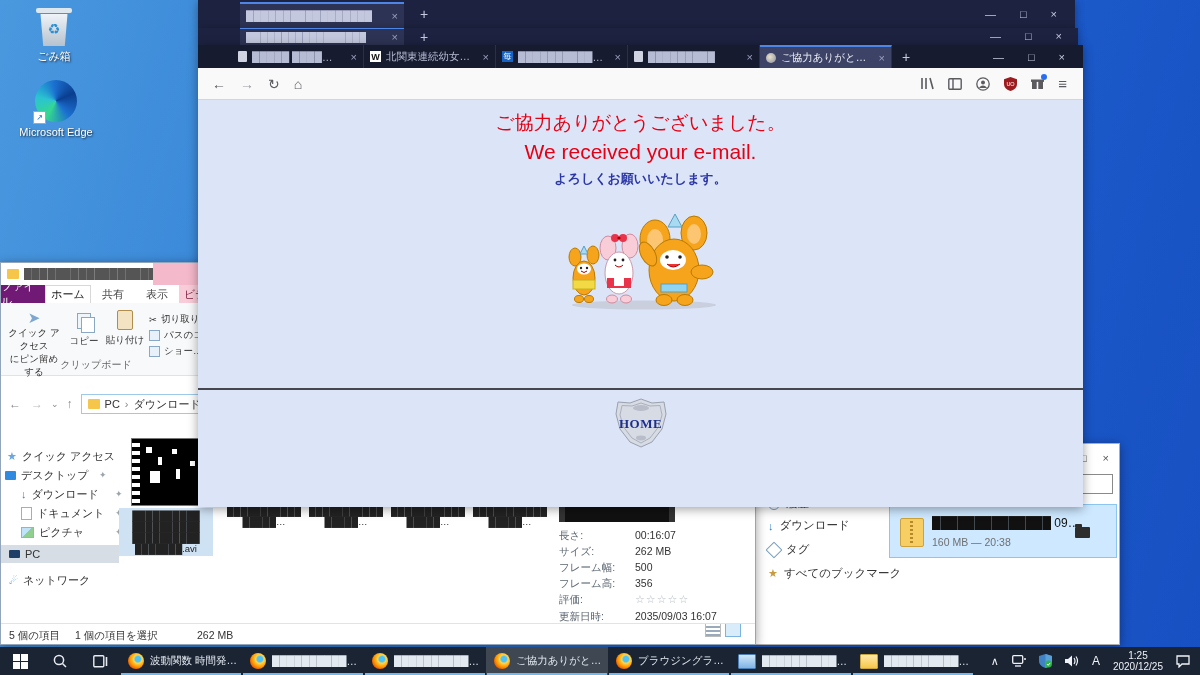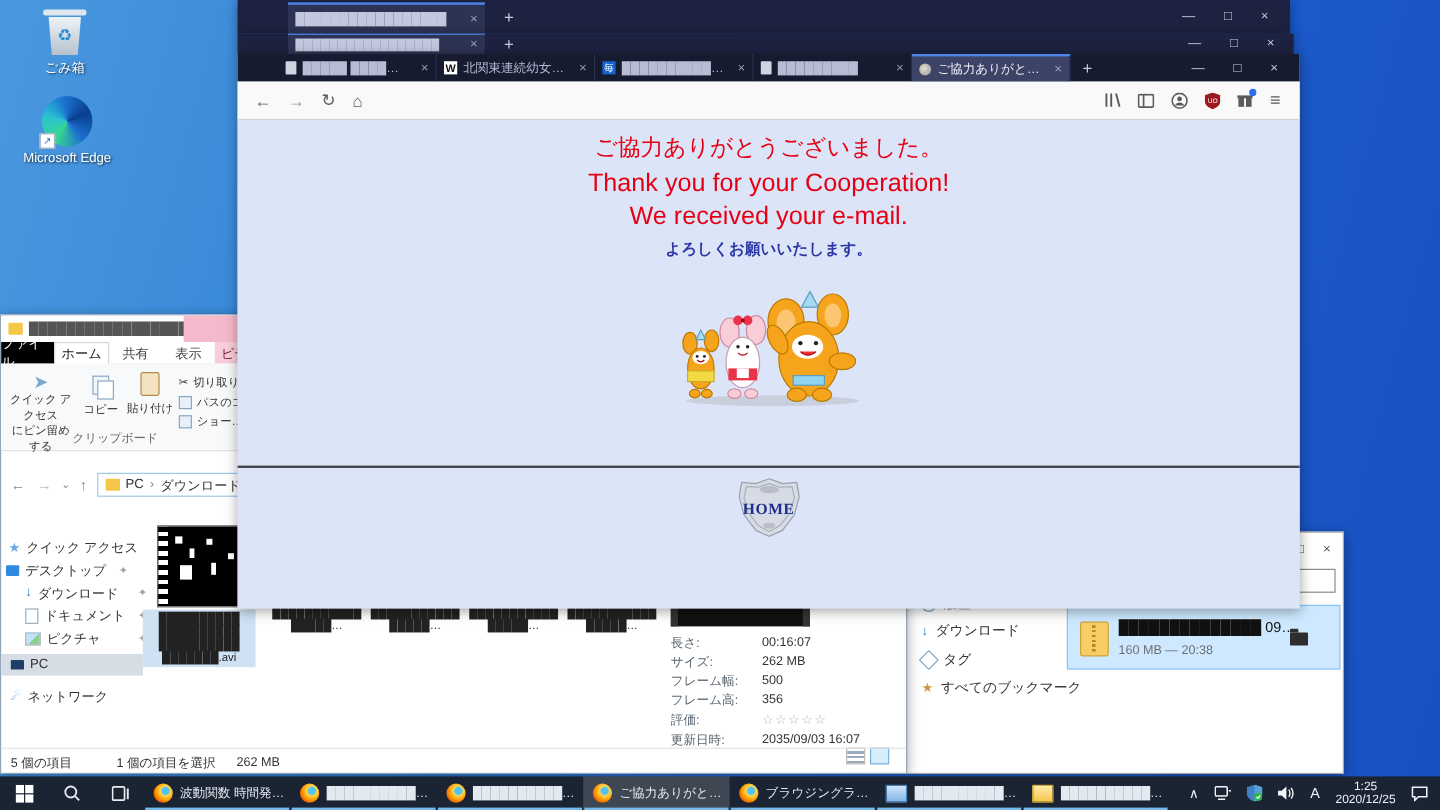--- a/index.html
+++ b/index.html
@@ -53,21 +53,21 @@
   .blue-note{color:#2b36a6;font-weight:bold;font-size:13px}
   .pagehr{position:absolute;left:0;right:0;top:288px;border-top:2px solid #46464e}
   
   #explorer{left:0;top:262px;width:756px;height:383px;background:#fff;border:1px solid #93a5bb;box-sizing:border-box}
   .ex-titlebar{position:absolute;left:0;top:0;width:100%;height:22px;background:#fff;display:flex;align-items:center;
     font-size:11px;color:#333;gap:5px;padding-left:6px;box-sizing:border-box}
   .ex-pink{position:absolute;left:152px;top:0;width:46px;height:22px;background:#f4b9cb}
   .ex-menubar{position:absolute;left:0;top:22px;width:100%;height:18px;background:#fff;border-bottom:1px solid #ddd;
     display:flex;font-size:11px;align-items:stretch}
   .ex-mtab{display:flex;align-items:center;justify-content:center;width:44px;color:#444}
-  .ex-mtab.file{background:#000000;color:#fff}
+  .ex-mtab.file{background:#701a75;color:#fff}
   .ex-mtab.active{border:1px solid #d8d8d8;border-bottom:none;background:#fff;color:#1a1a1a}
   .ex-mtab.video{background:#f8cdd9;color:#7c2040}
   .ex-ribbon{position:absolute;left:0;top:40px;width:100%;height:72px;background:#f8f9fa;border-bottom:1px solid #e2e2e2}
   .rb-big{position:absolute;text-align:center;font-size:9.5px;color:#333}
   .rb-small{position:absolute;font-size:9.5px;color:#333;display:flex;align-items:center;gap:4px}
   .rb-group{position:absolute;left:0;top:55px;width:190px;text-align:center;font-size:10px;color:#666}
   .pin-icon{font-size:15px;color:#7da7cf}
   .copy-icon{width:12px;height:14px;border:1px solid #8aa7c4;background:#eef5fb;position:relative;margin:0 auto}
   .copy-icon:after{content:"";position:absolute;left:3px;top:3px;width:12px;height:14px;border:1px solid #8aa7c4;background:#fff}
   .paste-icon{width:14px;height:18px;border:1px solid #b08d4a;background:#f3e3c3;margin:0 auto;border-radius:2px}
@@ -331,21 +331,21 @@
     <div class="drow-l" style="top:314px">フレーム高:</div>
     <div class="drow-v" style="top:314px">356</div>
     <div class="drow-l" style="top:330px">評価:</div>
     <div class="drow-v stars" style="top:330px">☆☆☆☆☆</div>
     <div class="drow-l" style="top:347px">更新日時:</div>
     <div class="drow-v" style="top:347px">2035/09/03 16:07</div>
     <div class="viewbtn vb-list"></div>
     <div class="viewbtn vb-thumb"></div>
     <div class="ex-status">
       <span class="abs" style="left:8px;top:5px">5 個の項目</span>
-      <span class="abs" style="left:96px;top:5px">1 個の項目を選択</span>
+      <span class="abs" style="left:74px;top:5px">1 個の項目を選択</span>
       <span class="abs" style="left:196px;top:5px">262 MB</span>
     </div>
   </div>
 
   <div class="abs win-shadow" id="ffwin">
     <div class="fftabbar">
       <div class="fftab">
         <span class="fav-page"></span>
         <span class="nowrap">█████ ███████</span>
         <span class="tab-x">×</span>
@@ -409,21 +409,20 @@
               <rect x="5.7" y="4" width="1.6" height="8" fill="#f9f9fa"></rect>
               <rect x="0" y="2.5" width="13" height="2.4" fill="#5a5a5f"></rect>
             </svg>
           <span style="position:absolute;right:-3px;top:-3px;width:6px;height:6px;border-radius:50%;background:#2b6df0"></span>
         </span>
         <span style="font-size:15px;color:#5a5a5f">≡</span>
       </div>
     </div>
     <div class="ffcontent">
       <div class="red-title" style="font-size:19px;padding-top:10px">ご協力ありがとうございました。</div>
-      <div class="red-title" style="font-size:21px;margin-top:5px">Thank you for your Cooperation!</div>
       <div class="red-title" style="font-size:21px;margin-top:4px">We received your e-mail.</div>
       <div class="blue-note" style="margin-top:6px">よろしくお願いいたします。</div>
       <div style="margin-top:24px;display:flex;justify-content:center">
         <svg width="170" height="100" viewBox="0 0 170 100">
           <ellipse cx="88" cy="93" rx="72" ry="4.5" fill="#c9cfdd"></ellipse>
 
           <ellipse cx="99" cy="27" rx="15" ry="19" fill="#f6a41c" stroke="#b97a00"></ellipse>
           <ellipse cx="99" cy="28" rx="8" ry="11" fill="#fbc571"></ellipse>
           <ellipse cx="138" cy="21" rx="13" ry="17" fill="#f6a41c" stroke="#b97a00"></ellipse>
           <ellipse cx="138" cy="22" rx="7" ry="10" fill="#fbc571"></ellipse>

